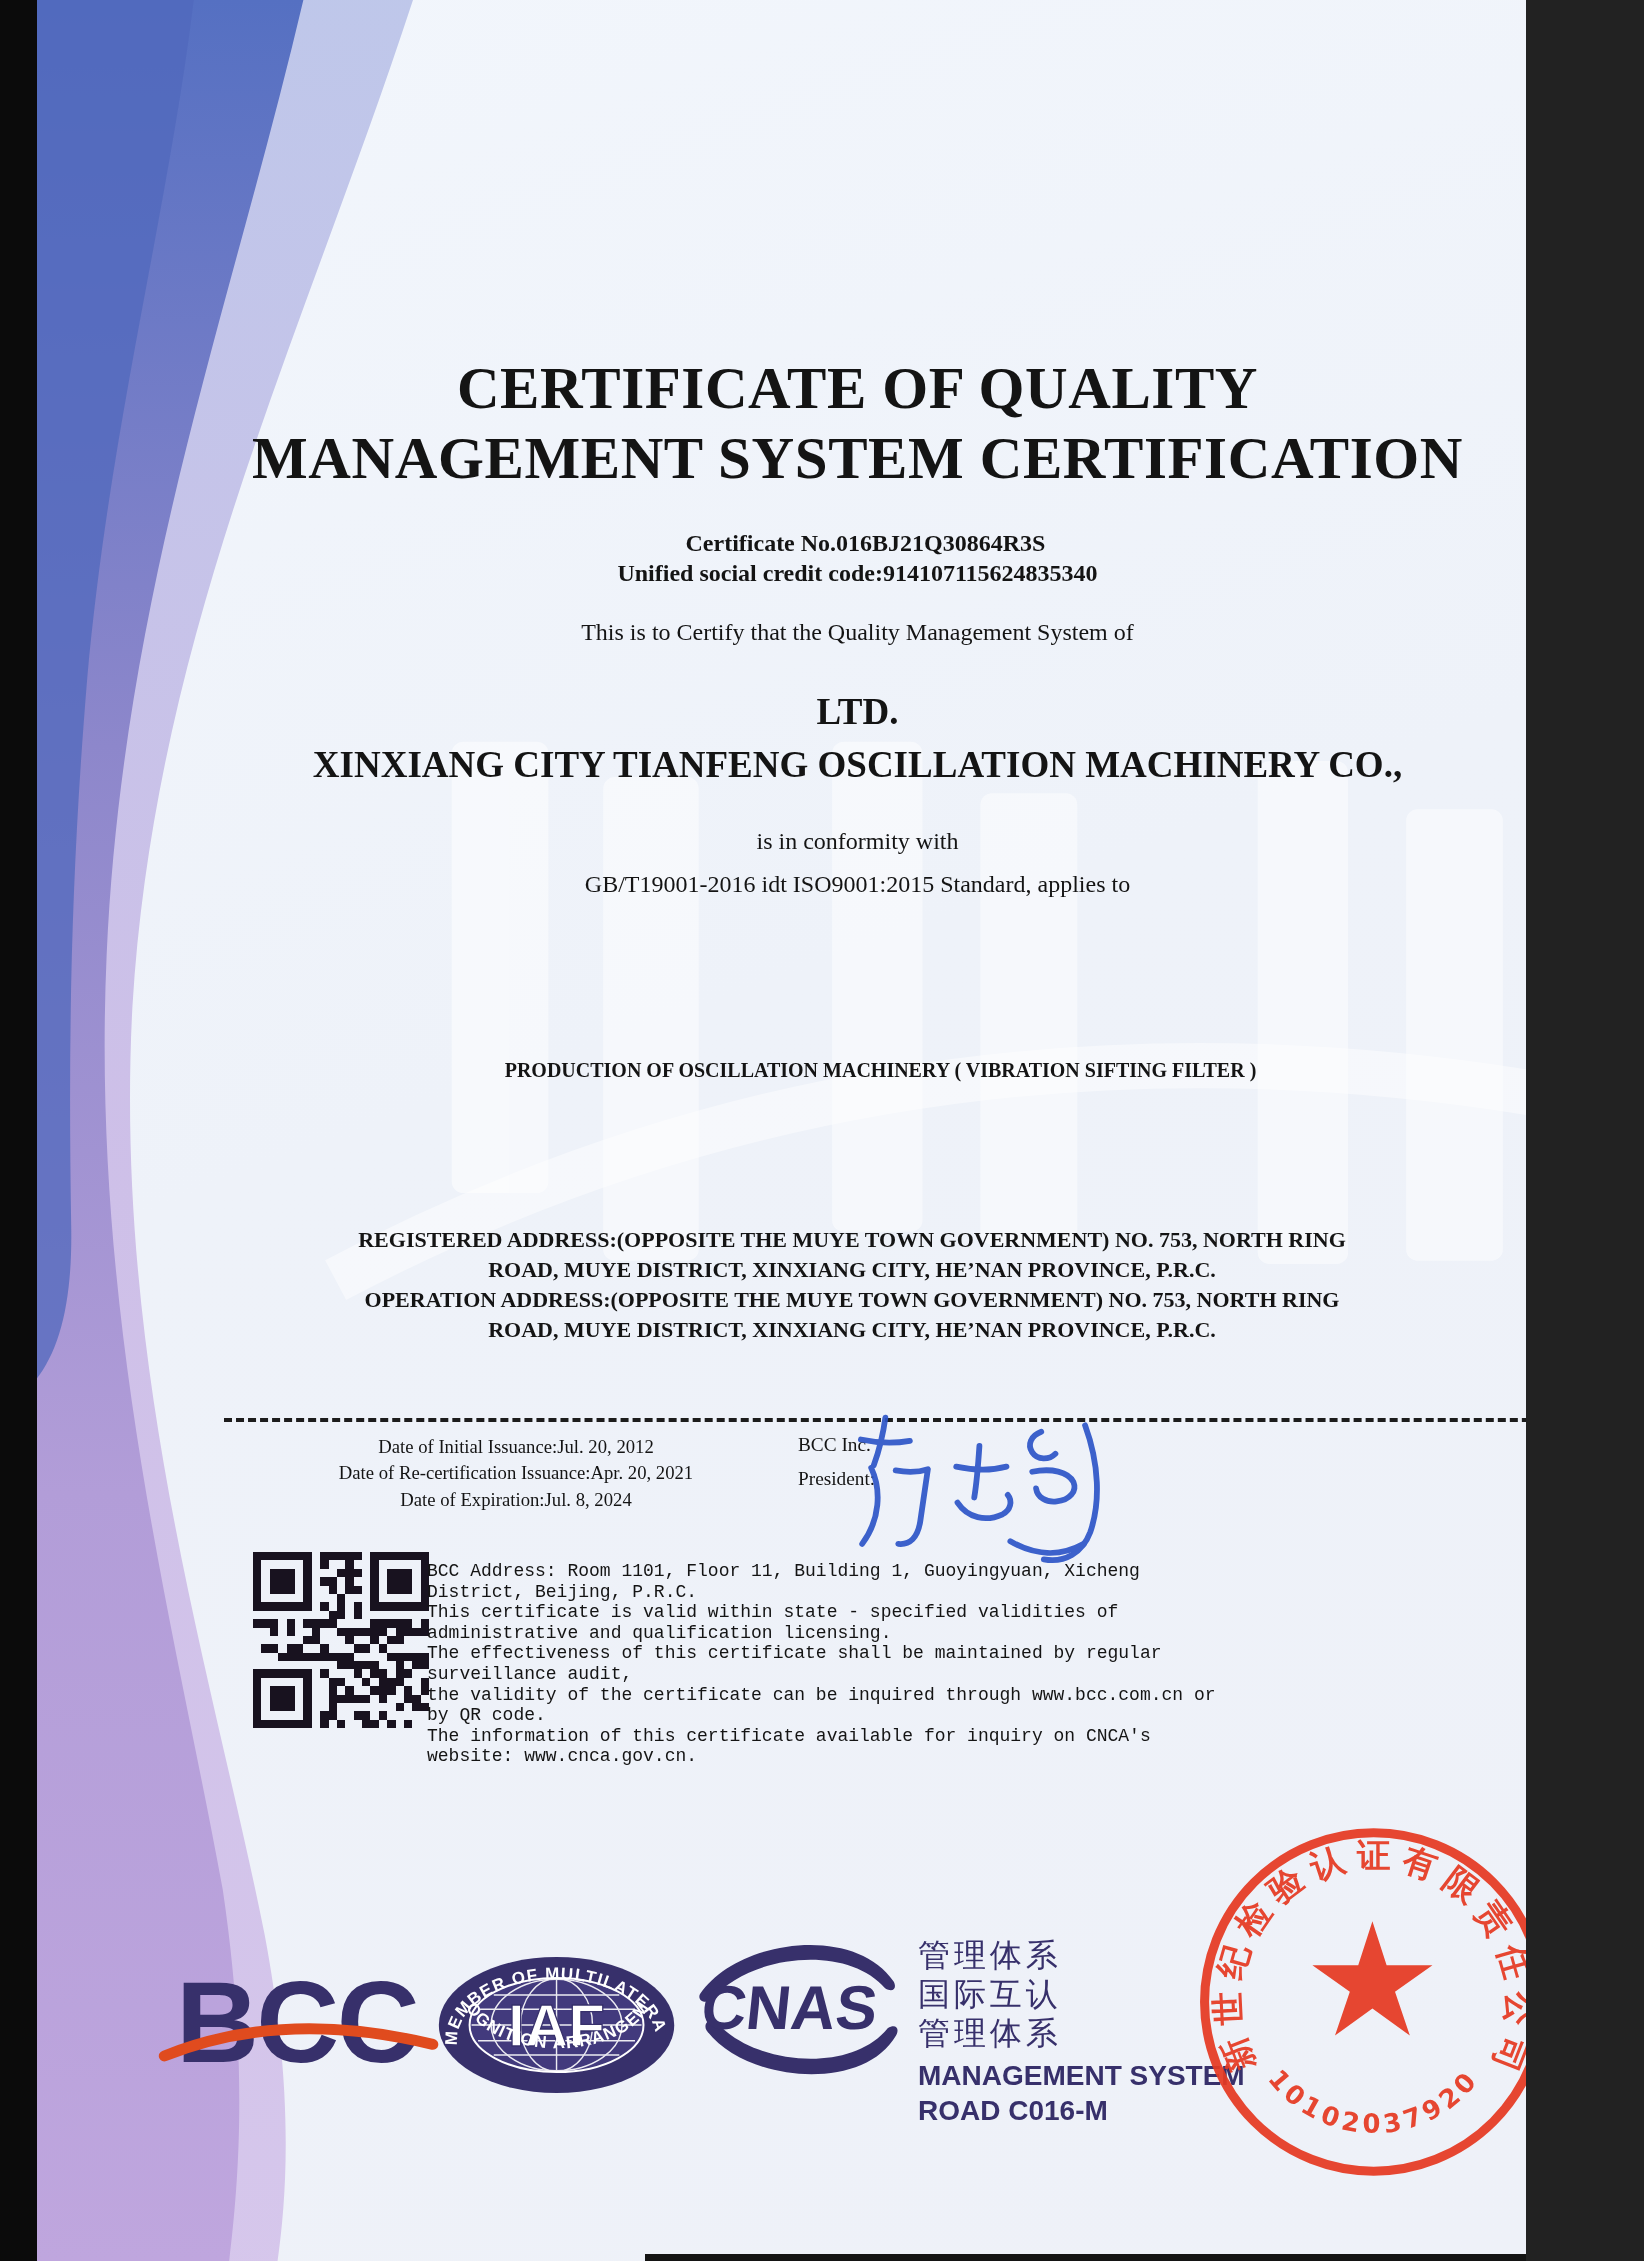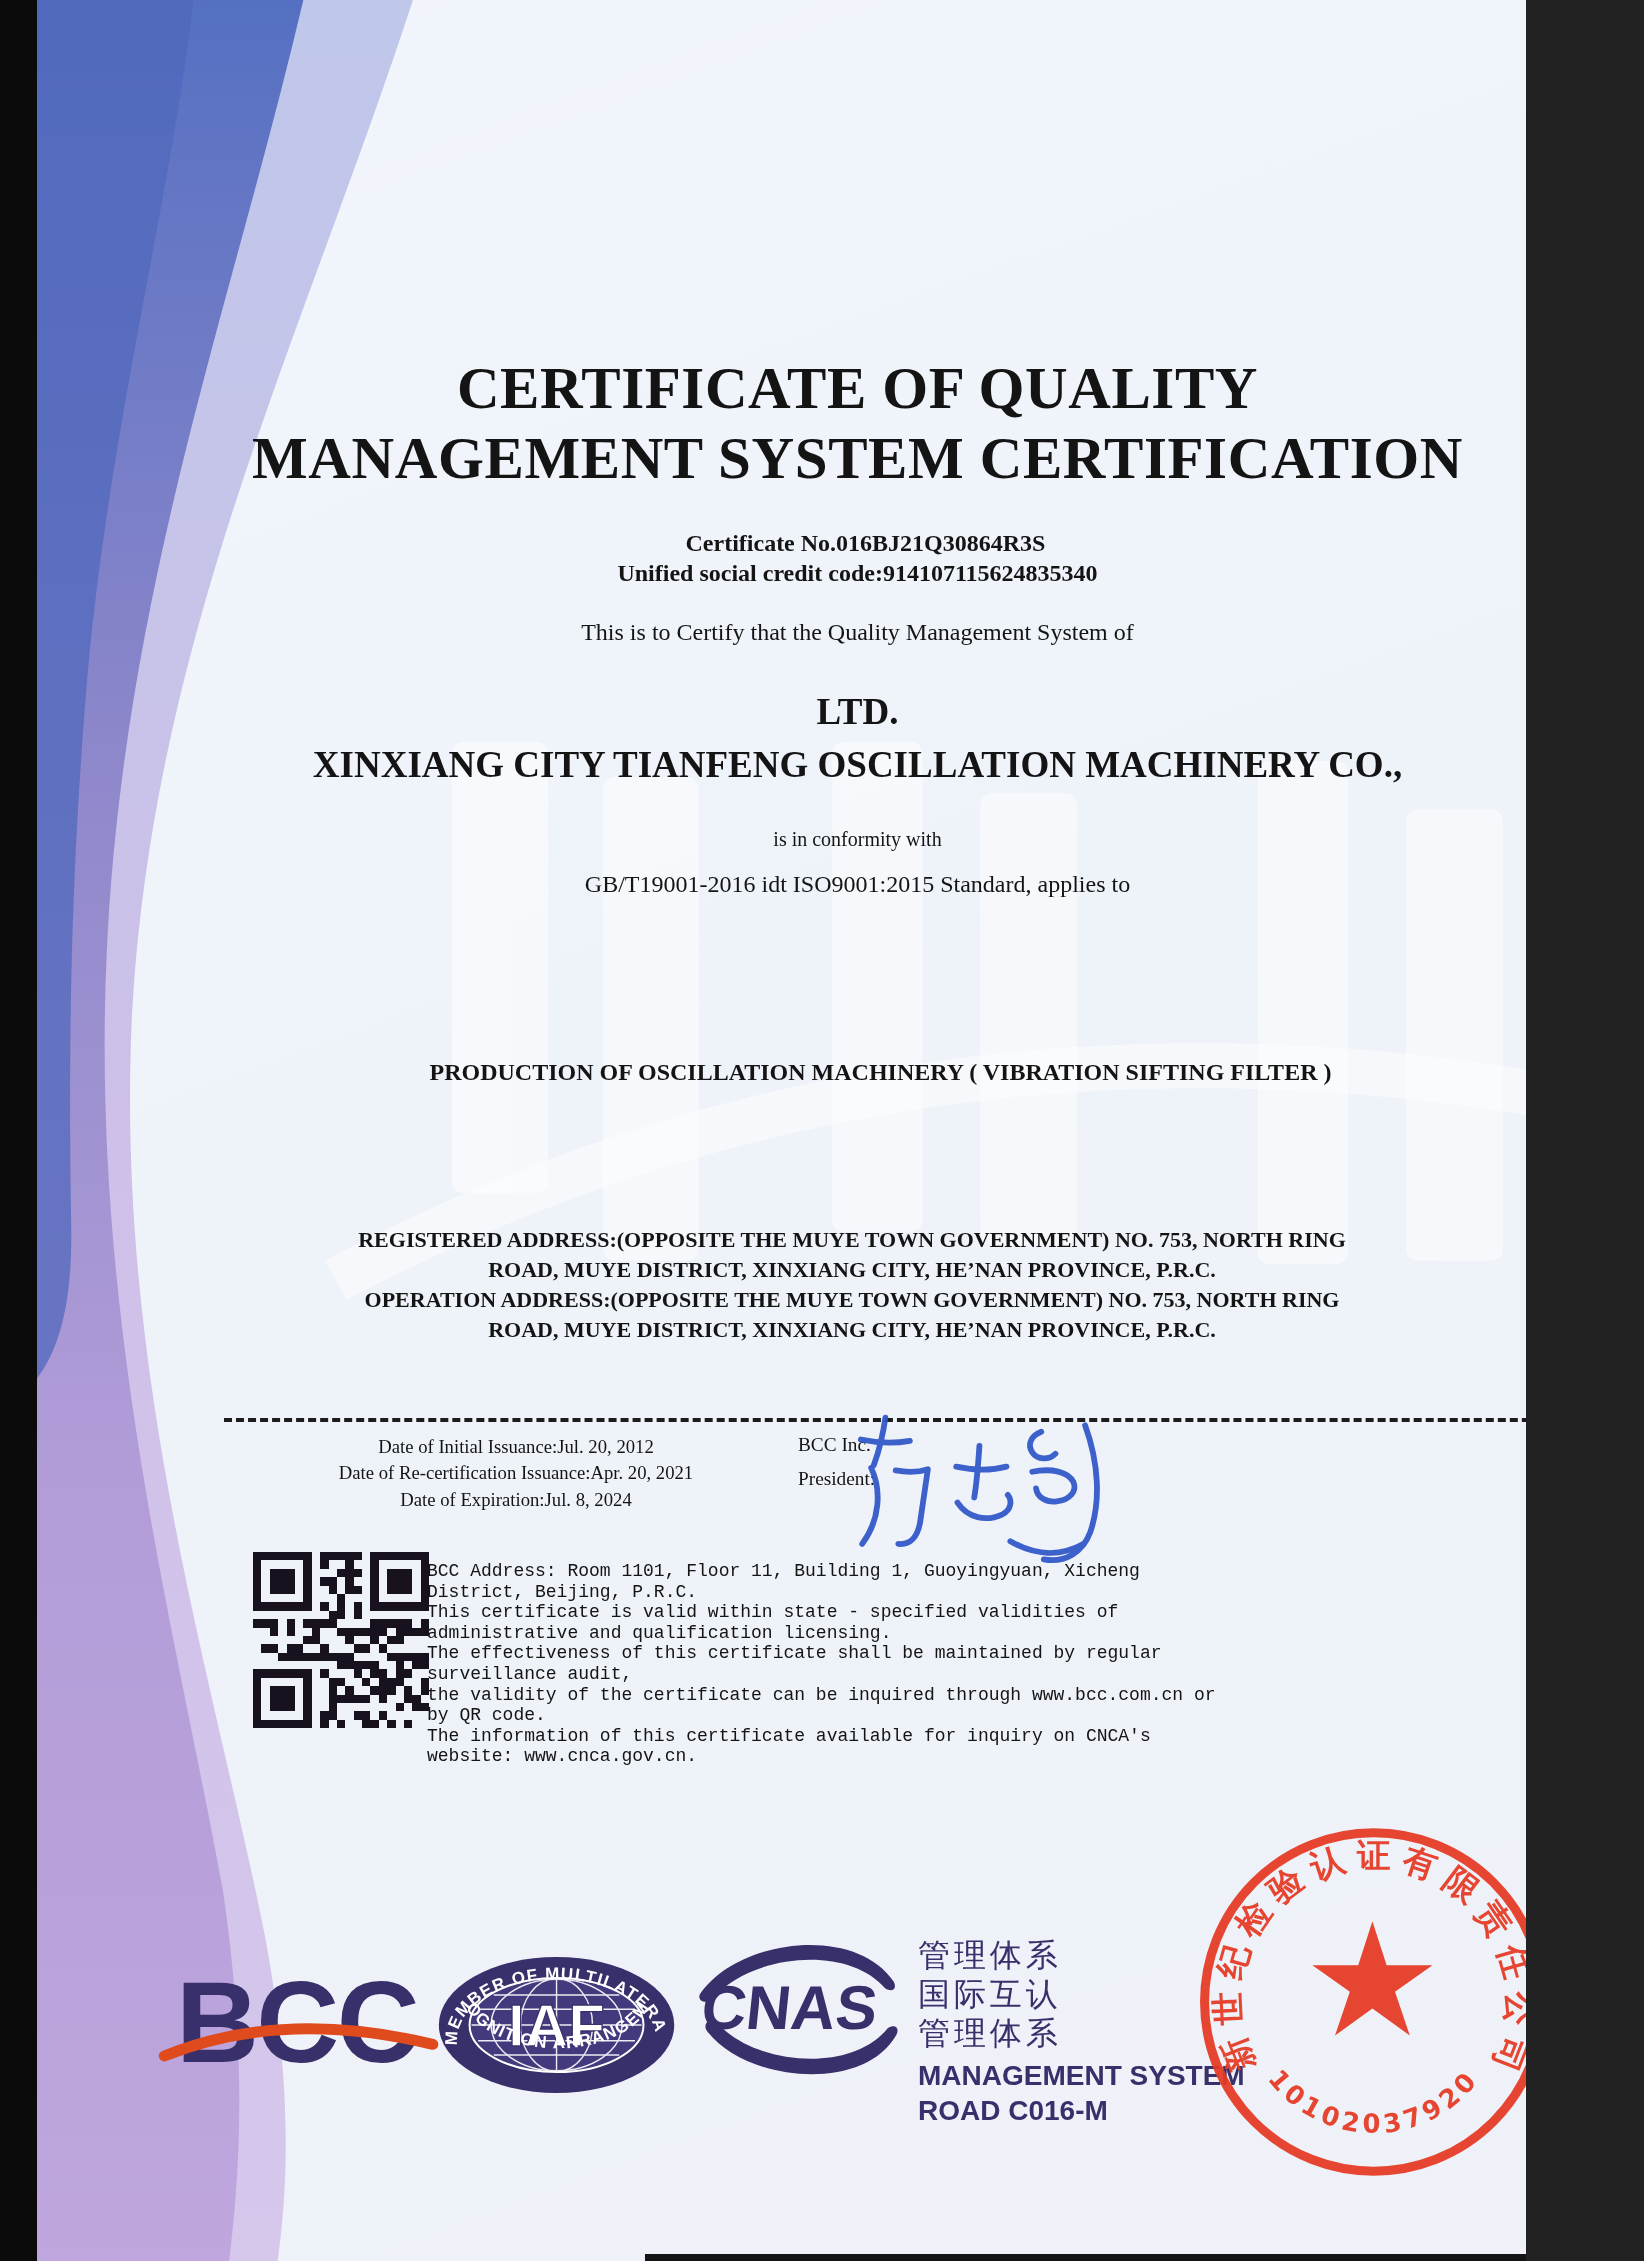--- a/index.html
+++ b/index.html
@@ -18,23 +18,23 @@
   .edge-left{left:0;top:0;width:37px;height:2261px;background:#0b0b0b;}
   .edge-right{left:1640px;top:0;width:4.5px;height:2261px;background:#101010;}
   .strip-right{left:1614px;top:0;width:26.4px;height:2261px;background:linear-gradient(180deg,#dfe3f4,#cfd0ee 40%,#d6ccec);}
   .edge-bottom{left:645px;top:2254px;width:922px;height:7px;background:#141414;}
   
   .title{left:132px;top:353px;width:1451px;font-size:59px;font-weight:700;line-height:70px;letter-spacing:0.6px;}
   .certno{left:140px;top:530px;width:1451px;font-size:24px;font-weight:700;}
   .credit{left:132px;top:560px;width:1451px;font-size:24px;font-weight:700;}
   .certify{left:132px;top:619px;width:1451px;font-size:24px;}
   .company{left:132px;top:685px;width:1451px;font-size:37px;font-weight:700;line-height:53px;}
-  .conformity{left:132px;top:828px;width:1451px;font-size:20px;text-align:center;}
+  .conformity{left:132px;top:828px;width:1451px;font-size:24px;text-align:center;}
   .standard{left:132px;top:871px;width:1451px;font-size:24px;}
-  .scope{left:155px;top:1059px;width:1451px;font-size:24px;font-weight:700;}
+  .scope{left:155px;top:1059px;width:1451px;font-size:20px;font-weight:700;}
   .addresses{left:123px;top:1225px;width:1458px;font-size:22px;font-weight:600;line-height:30px;}
   .dashline{left:224px;top:1418px;width:1414px;height:0;border-top:4.5px dashed #1c1c1c;}
   .dates{left:271px;top:1434px;width:490px;font-size:18.7px;line-height:26.4px;text-align:center;}
   .issuer{left:798px;top:1434px;font-size:19.3px;}
   .president{left:798px;top:1468px;font-size:19.3px;}
   .fineprint{left:427px;top:1561px;width:793px;font-size:18px;line-height:20.6px;font-family:Liberation Mono, monospace;}
   
   .qr{left:253px;top:1552px;display:grid;grid-template-columns:repeat(21,8.4px);grid-auto-rows:8.4px;}
   .qr .on{background:#18121f;}
   

